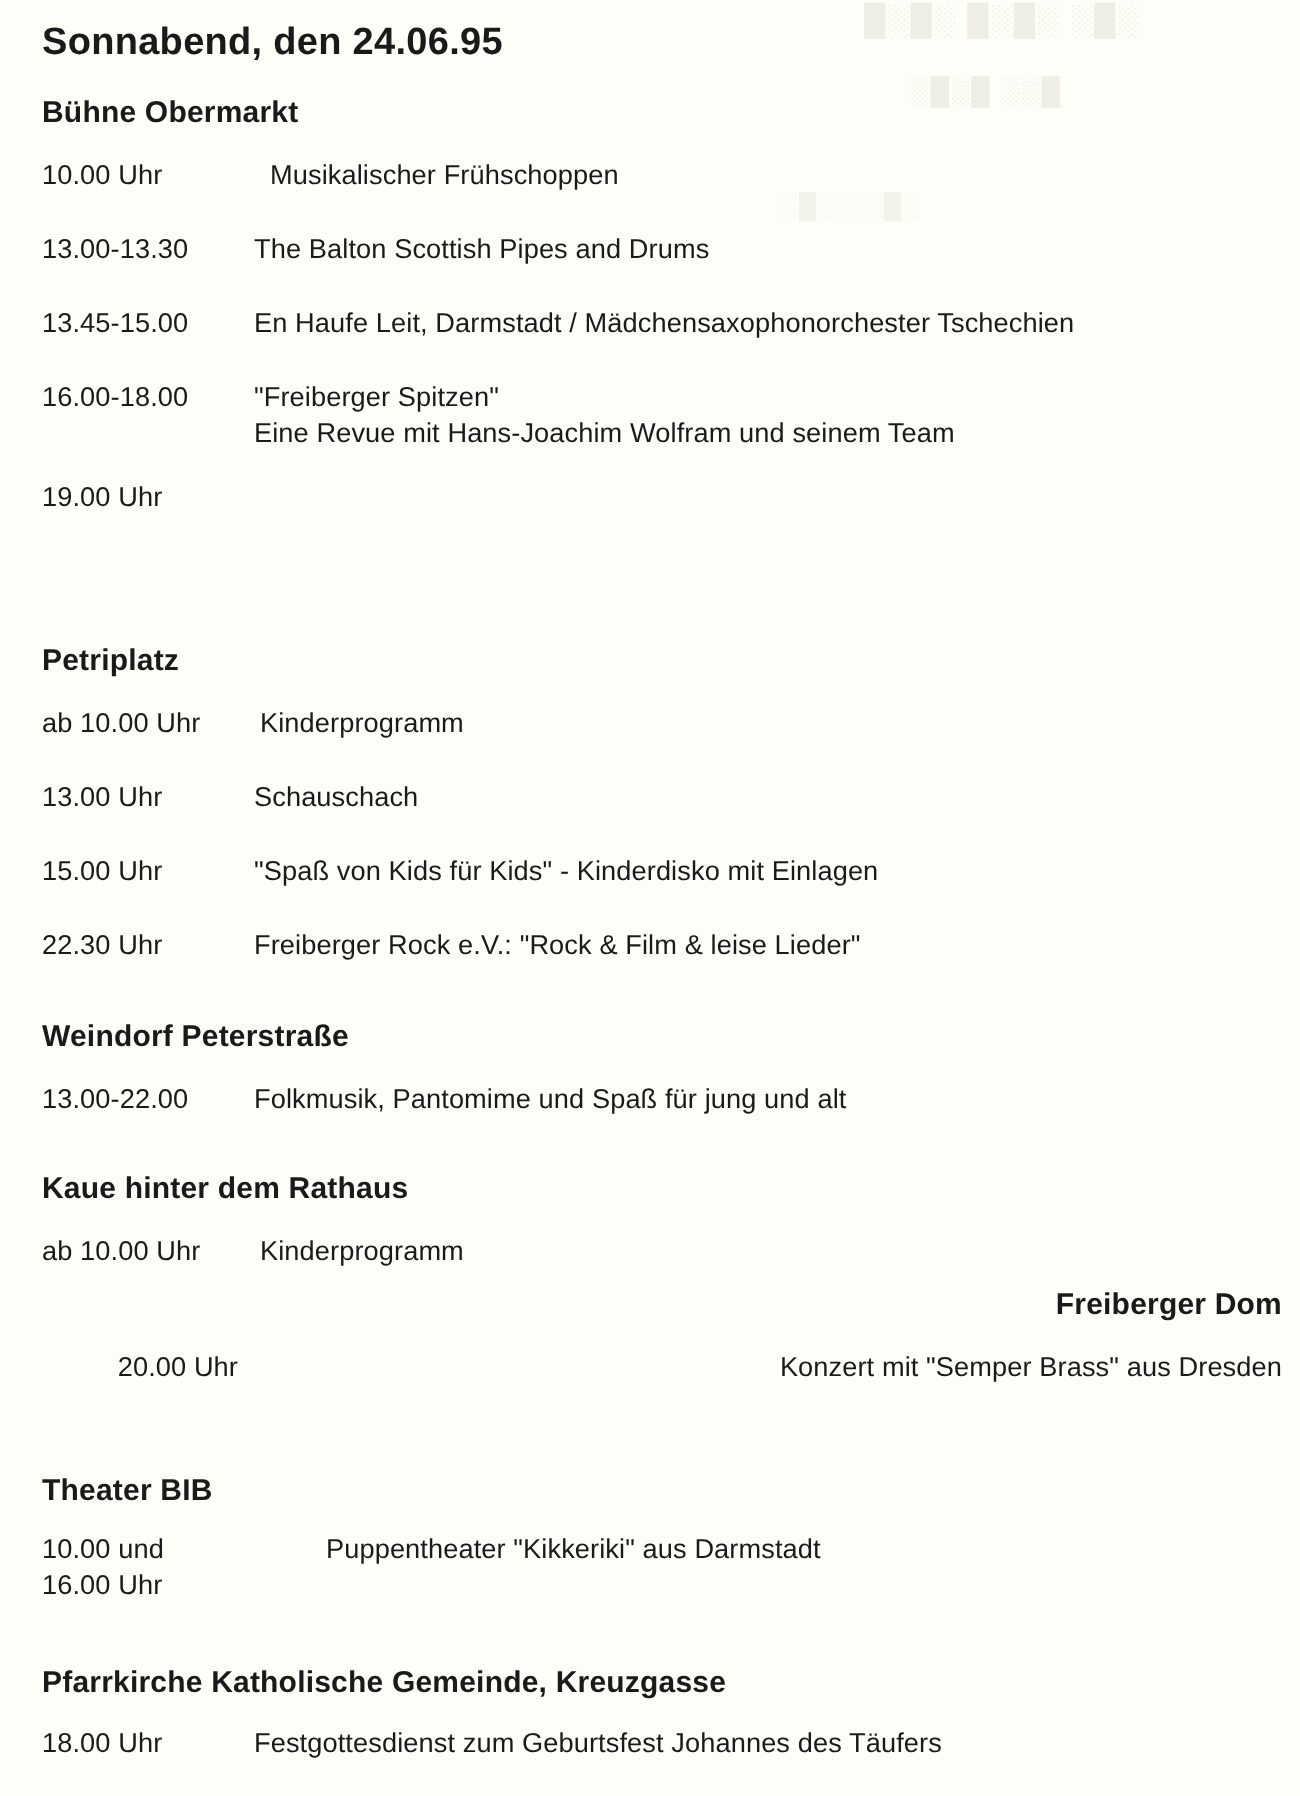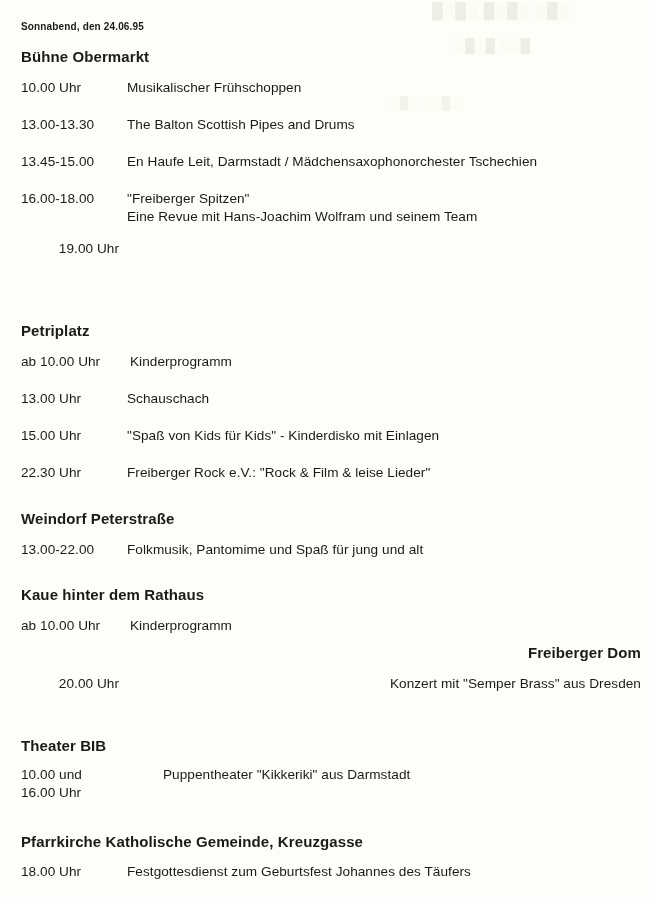--- a/index.html
+++ b/index.html
@@ -33,22 +33,22 @@
   .ghost-c { top: 96px; left: 390px; font-size: 12px; color: #f4f3ea; }
 
   .page {
     position: relative;
     padding: 0;
   }
 
   .doc-date {
     position: absolute;
     left: 21px;
-    top: 21px;
-    font-size: 10px;
+    top: 11px;
+    font-size: 19px;
     font-weight: bold;
     letter-spacing: 0.15px;
   }
 
   .venue {
     position: absolute;
     left: 21px;
     width: 620px;
   }
 
@@ -88,38 +88,38 @@
 
   <span class="ghost ghost-a">█░█░ █░█░ ░█░</span>
   <span class="ghost ghost-b">░█░█ ░░█</span>
   <span class="ghost ghost-c">░█░ ░░█░</span>
 
   <div class="doc-date">Sonnabend, den 24.06.95</div>
 
   <div id="venue-container">
       <div class="venue" style="top: 48px;">
         <div class="venue-title">Bühne Obermarkt</div>
-        <div class="event" style="position: absolute; left: 0px; right: 16px; top: 31px;">
+        <div class="event" style="position: absolute; left: 0px; right: 16px; top: 31px; gap: 8px;">
           <div class="event-time w-std">10.00 Uhr</div>
           <div class="event-desc">Musikalischer Frühschoppen</div>
         </div>
         <div class="event" style="position: absolute; left: 0px; right: 0px; top: 68px;">
           <div class="event-time w-std">13.00-13.30</div>
           <div class="event-desc">The Balton Scottish Pipes and Drums</div>
         </div>
         <div class="event" style="position: absolute; left: 0px; right: 0px; top: 105px;">
           <div class="event-time w-std">13.45-15.00</div>
           <div class="event-desc">En Haufe Leit, Darmstadt / Mädchensaxophonorchester Tschechien</div>
         </div>
         <div class="event" style="position: absolute; left: 0px; right: 0px; top: 142px;">
           <div class="event-time w-std">16.00-18.00</div>
           <div class="event-desc">"Freiberger Spitzen"
 Eine Revue mit Hans-Joachim Wolfram und seinem Team</div>
         </div>
-        <div class="event" style="position: absolute; left: 0px; right: 0px; top: 192px; text-align: right;">
+        <div class="event" style="position: absolute; left: 0px; right: 0px; top: 192px;">
           <div class="event-time w-std">19.00 Uhr</div>
         </div>
       </div>
       <div class="venue" style="top: 322px;">
         <div class="venue-title">Petriplatz</div>
         <div class="event" style="position: absolute; left: 0px; right: 0px; top: 31px;">
           <div class="event-time w-wide">ab 10.00 Uhr</div>
           <div class="event-desc">Kinderprogramm</div>
         </div>
         <div class="event" style="position: absolute; left: 0px; right: 0px; top: 68px;">

